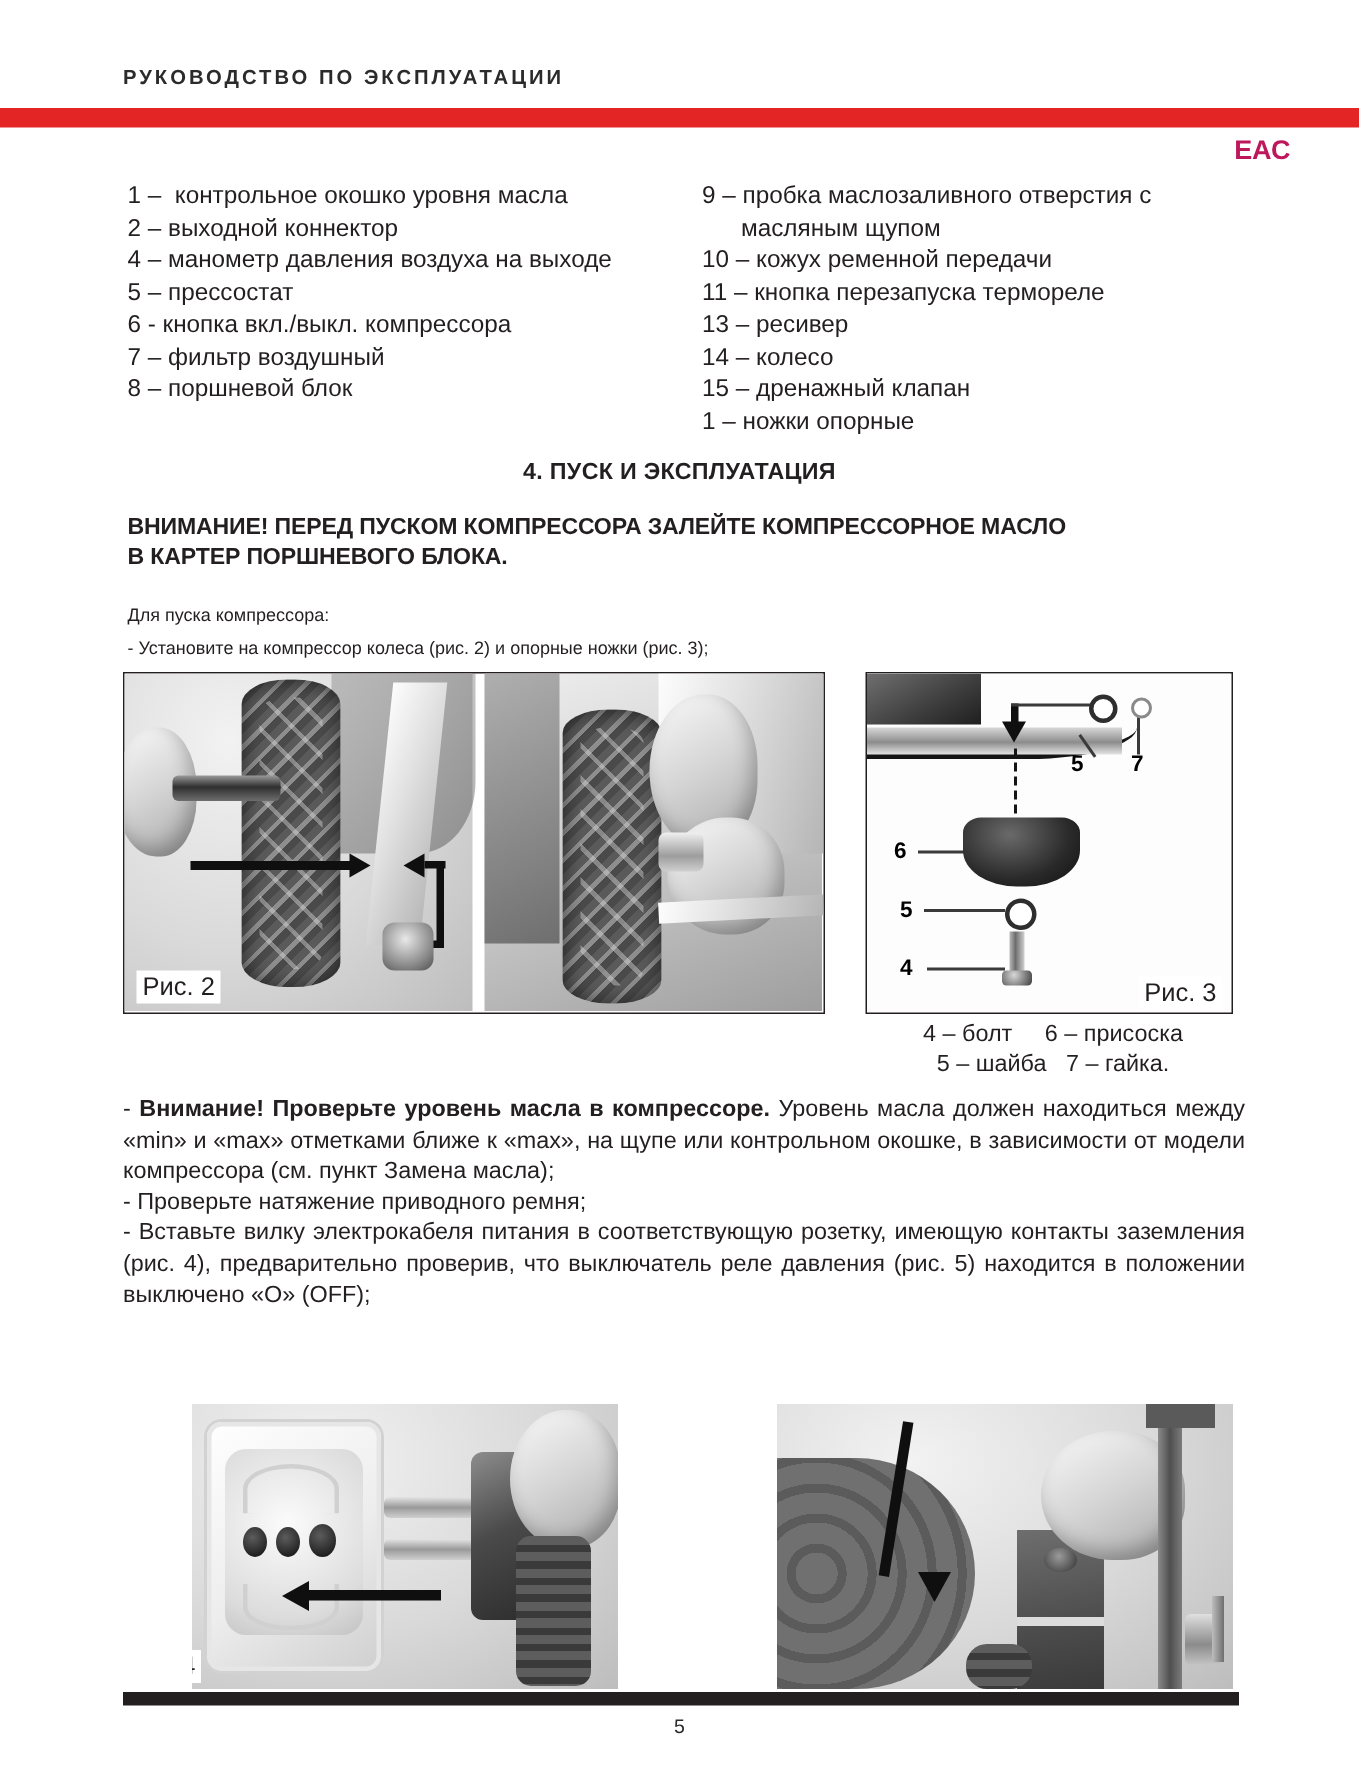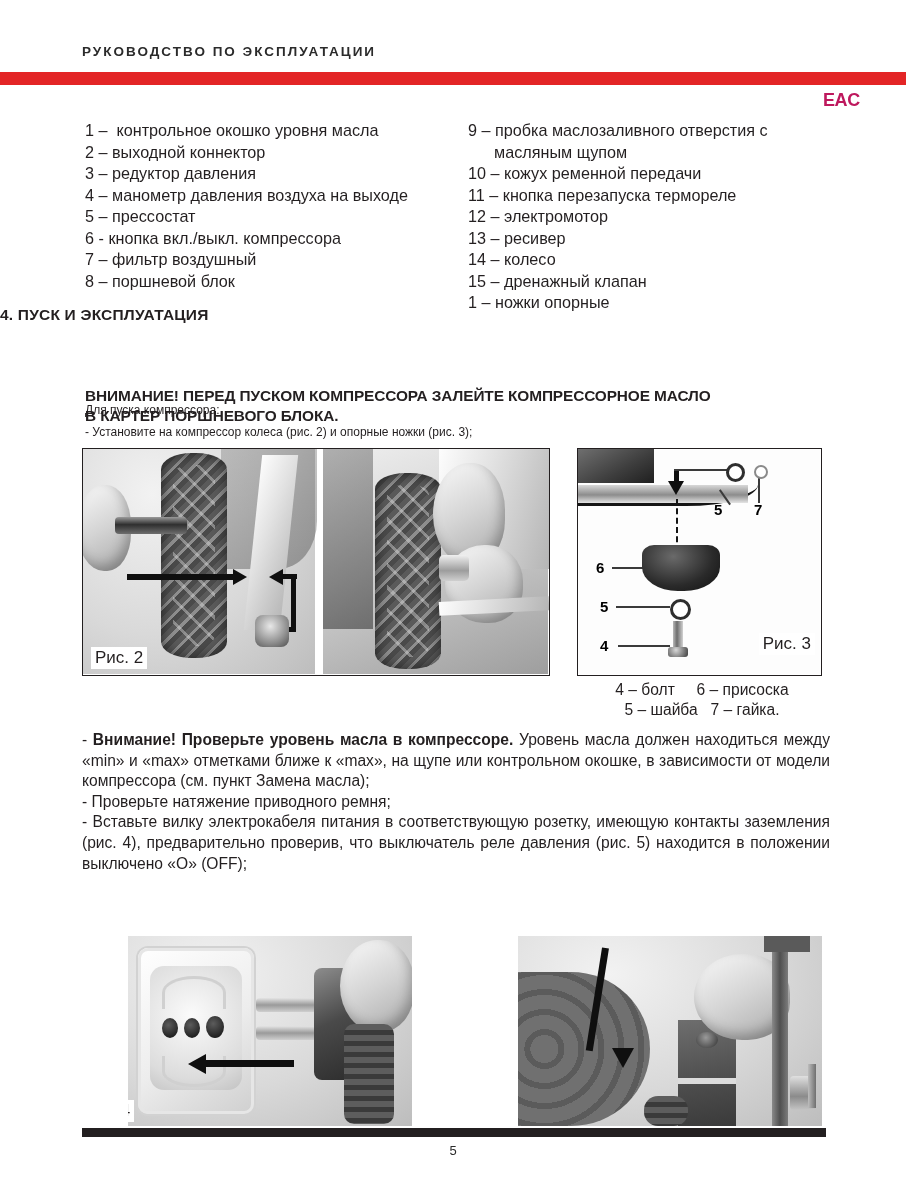--- a/index.html
+++ b/index.html
@@ -65,35 +65,35 @@
   .parts-col.left  { left: 85px;  width: 380px; }
   .parts-col.right { left: 468px; width: 400px; }
   .part-line { white-space: pre-wrap; }
   .part-cont { padding-left: 26px; }
 
   
   .section-heading {
     position: absolute;
     left: 0; top: 306px;
     width: 906px;
+    text-align: center;
     font-size: 15.5px;
     font-weight: 700;
     letter-spacing: 0.2px;
   }
 
   
   .warning {
     position: absolute;
     left: 85px; top: 342px;
     width: 740px;
     font-size: 15.4px;
     font-weight: 700;
     line-height: 20px;
     letter-spacing: -0.1px;
-    margin-top: 44px;
   }
 
   
   .intro {
     position: absolute;
     left: 85px; top: 400px;
     width: 740px;
     font-size: 12px;
     line-height: 21.5px;
   }
@@ -336,33 +336,31 @@
 <div class="header-row">
   <div class="header-title">РУКОВОДСТВО ПО ЭКСПЛУАТАЦИИ</div>
   <div class="header-eac">EAC</div>
 </div>
 <div class="red-bar"></div>
 
 <div class="parts">
   <div class="parts-col left">
     <div class="part-line">1 –  контрольное окошко уровня масла</div>
     <div class="part-line">2 – выходной коннектор</div>
-    <div class="part-line">3 – редуктор давления</div>
     <div class="part-line">4 – манометр давления воздуха на выходе</div>
     <div class="part-line">5 – прессостат</div>
     <div class="part-line">6 - кнопка вкл./выкл. компрессора</div>
     <div class="part-line">7 – фильтр воздушный</div>
     <div class="part-line">8 – поршневой блок</div>
   </div>
   <div class="parts-col right">
     <div class="part-line">9 – пробка маслозаливного отверстия с</div>
     <div class="part-line part-cont">масляным щупом</div>
     <div class="part-line">10 – кожух ременной передачи</div>
     <div class="part-line">11 – кнопка перезапуска термореле</div>
-    <div class="part-line">12 – электромотор</div>
     <div class="part-line">13 – ресивер</div>
     <div class="part-line">14 – колесо</div>
     <div class="part-line">15 – дренажный клапан</div>
     <div class="part-line">1 – ножки опорные</div>
   </div>
 </div>
 
 <div class="section-heading">4. ПУСК И ЭКСПЛУАТАЦИЯ</div>
 
 <div class="warning">
@@ -428,21 +426,21 @@
 
   <div class="washer" style="left:92px;top:150px;width:15px;height:15px;"></div>
   <div class="leader" style="left:38px;top:157px;width:54px;"></div>
   <div class="callout-num" style="left:22px;top:149px;">5</div>
 
   <div class="bolt-shank" style="left:95px;top:172px;width:10px;height:30px;"></div>
   <div class="bolt-head" style="left:90px;top:198px;width:20px;height:10px;"></div>
   <div class="leader" style="left:40px;top:196px;width:52px;"></div>
   <div class="callout-num" style="left:22px;top:188px;">4</div>
 
-  <div class="fig-label" style="right:6px;bottom:20px;margin-left:18px;">Рис. 3</div>
+  <div class="fig-label" style="right:6px;bottom:2px;margin-left:18px;">Рис. 3</div>
 </div>
 
 <div class="fig3-legend">
   <div class="lg-row">4 – болт     6 – присоска</div>
   <div class="lg-row">5 – шайба   7 – гайка.</div>
 </div>
 
 <div class="body-text">
   <p><span>- </span><b>Внимание! Проверьте уровень масла в компрессоре.</b><span> Уровень масла должен находиться между «min» и «max» отметками ближе к «max», на щупе или контрольном окошке, в зависимости от модели компрессора (см. пункт Замена масла);</span></p>
   <p>-  Проверьте натяжение приводного ремня;</p>

